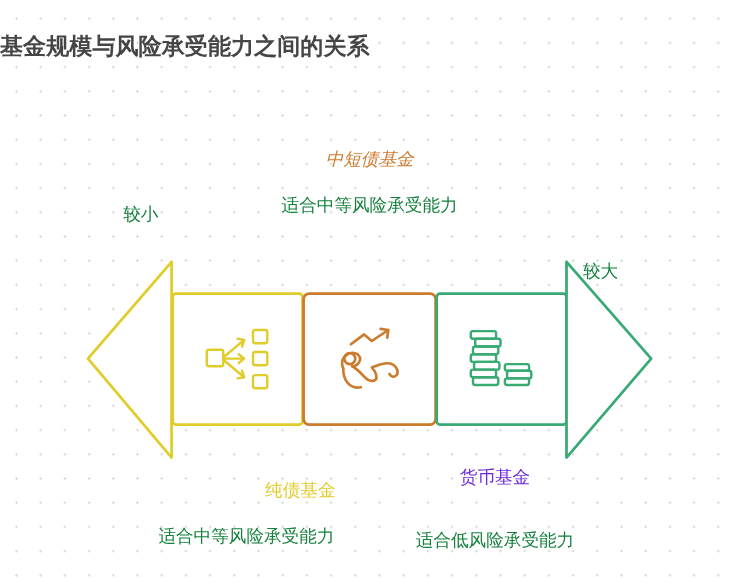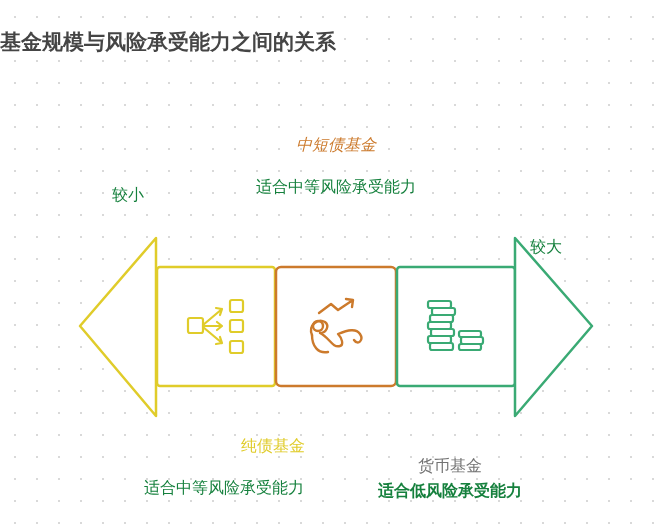--- a/index.html
+++ b/index.html
@@ -26,22 +26,22 @@
 
 <div class="desc" style="left:98px; top:185px; width:60px;">较小</div>
 <div class="desc" style="left:516px; top:197px; width:60px;margin-top:40px;">较大</div>
 
 <div class="lbl" style="left:256px; top:135px; width:160px; color:#cc7a2c;font-style:italic;">中短债基金</div>
 <div class="desc" style="left:246px; top:177px; width:180px;">适合中等风险承受能力</div>
 
 <div class="lbl" style="left:145px; top:436px; width:160px; color:#e0cc2a;text-align:right;">纯债基金</div>
 <div class="desc" style="left:134px; top:478px; width:180px;">适合中等风险承受能力</div>
 
-<div class="lbl" style="left:370px; top:456px; width:160px; color:#737373;font-family:Liberation Serif, serif;">货币基金</div>
-<div class="desc" style="left:350px; top:481px; width:200px;font-weight:bold;">适合低风险承受能力</div>
+<div class="lbl" style="left:370px; top:424px; width:160px; color:#6d28d9;font-family:Liberation Serif, serif;">货币基金</div>
+<div class="desc" style="left:350px; top:481px; width:200px;">适合低风险承受能力</div>
 
 <svg class="diagram" width="664" height="525" viewBox="0 0 664 525">
 
   <g fill="none" stroke="#e0cc2a" stroke-width="2.5" stroke-linejoin="round">
     <path d="M156,238 L156,416 L80,326 Z" fill="#ffffff"></path>
     <rect x="157" y="267" width="118" height="119" rx="3" fill="#ffffff"></rect>
   </g>
 
   <rect x="276" y="267" width="120" height="119" rx="5" fill="#ffffff" stroke="#cc7a2c" stroke-width="2.5"></rect>
 

